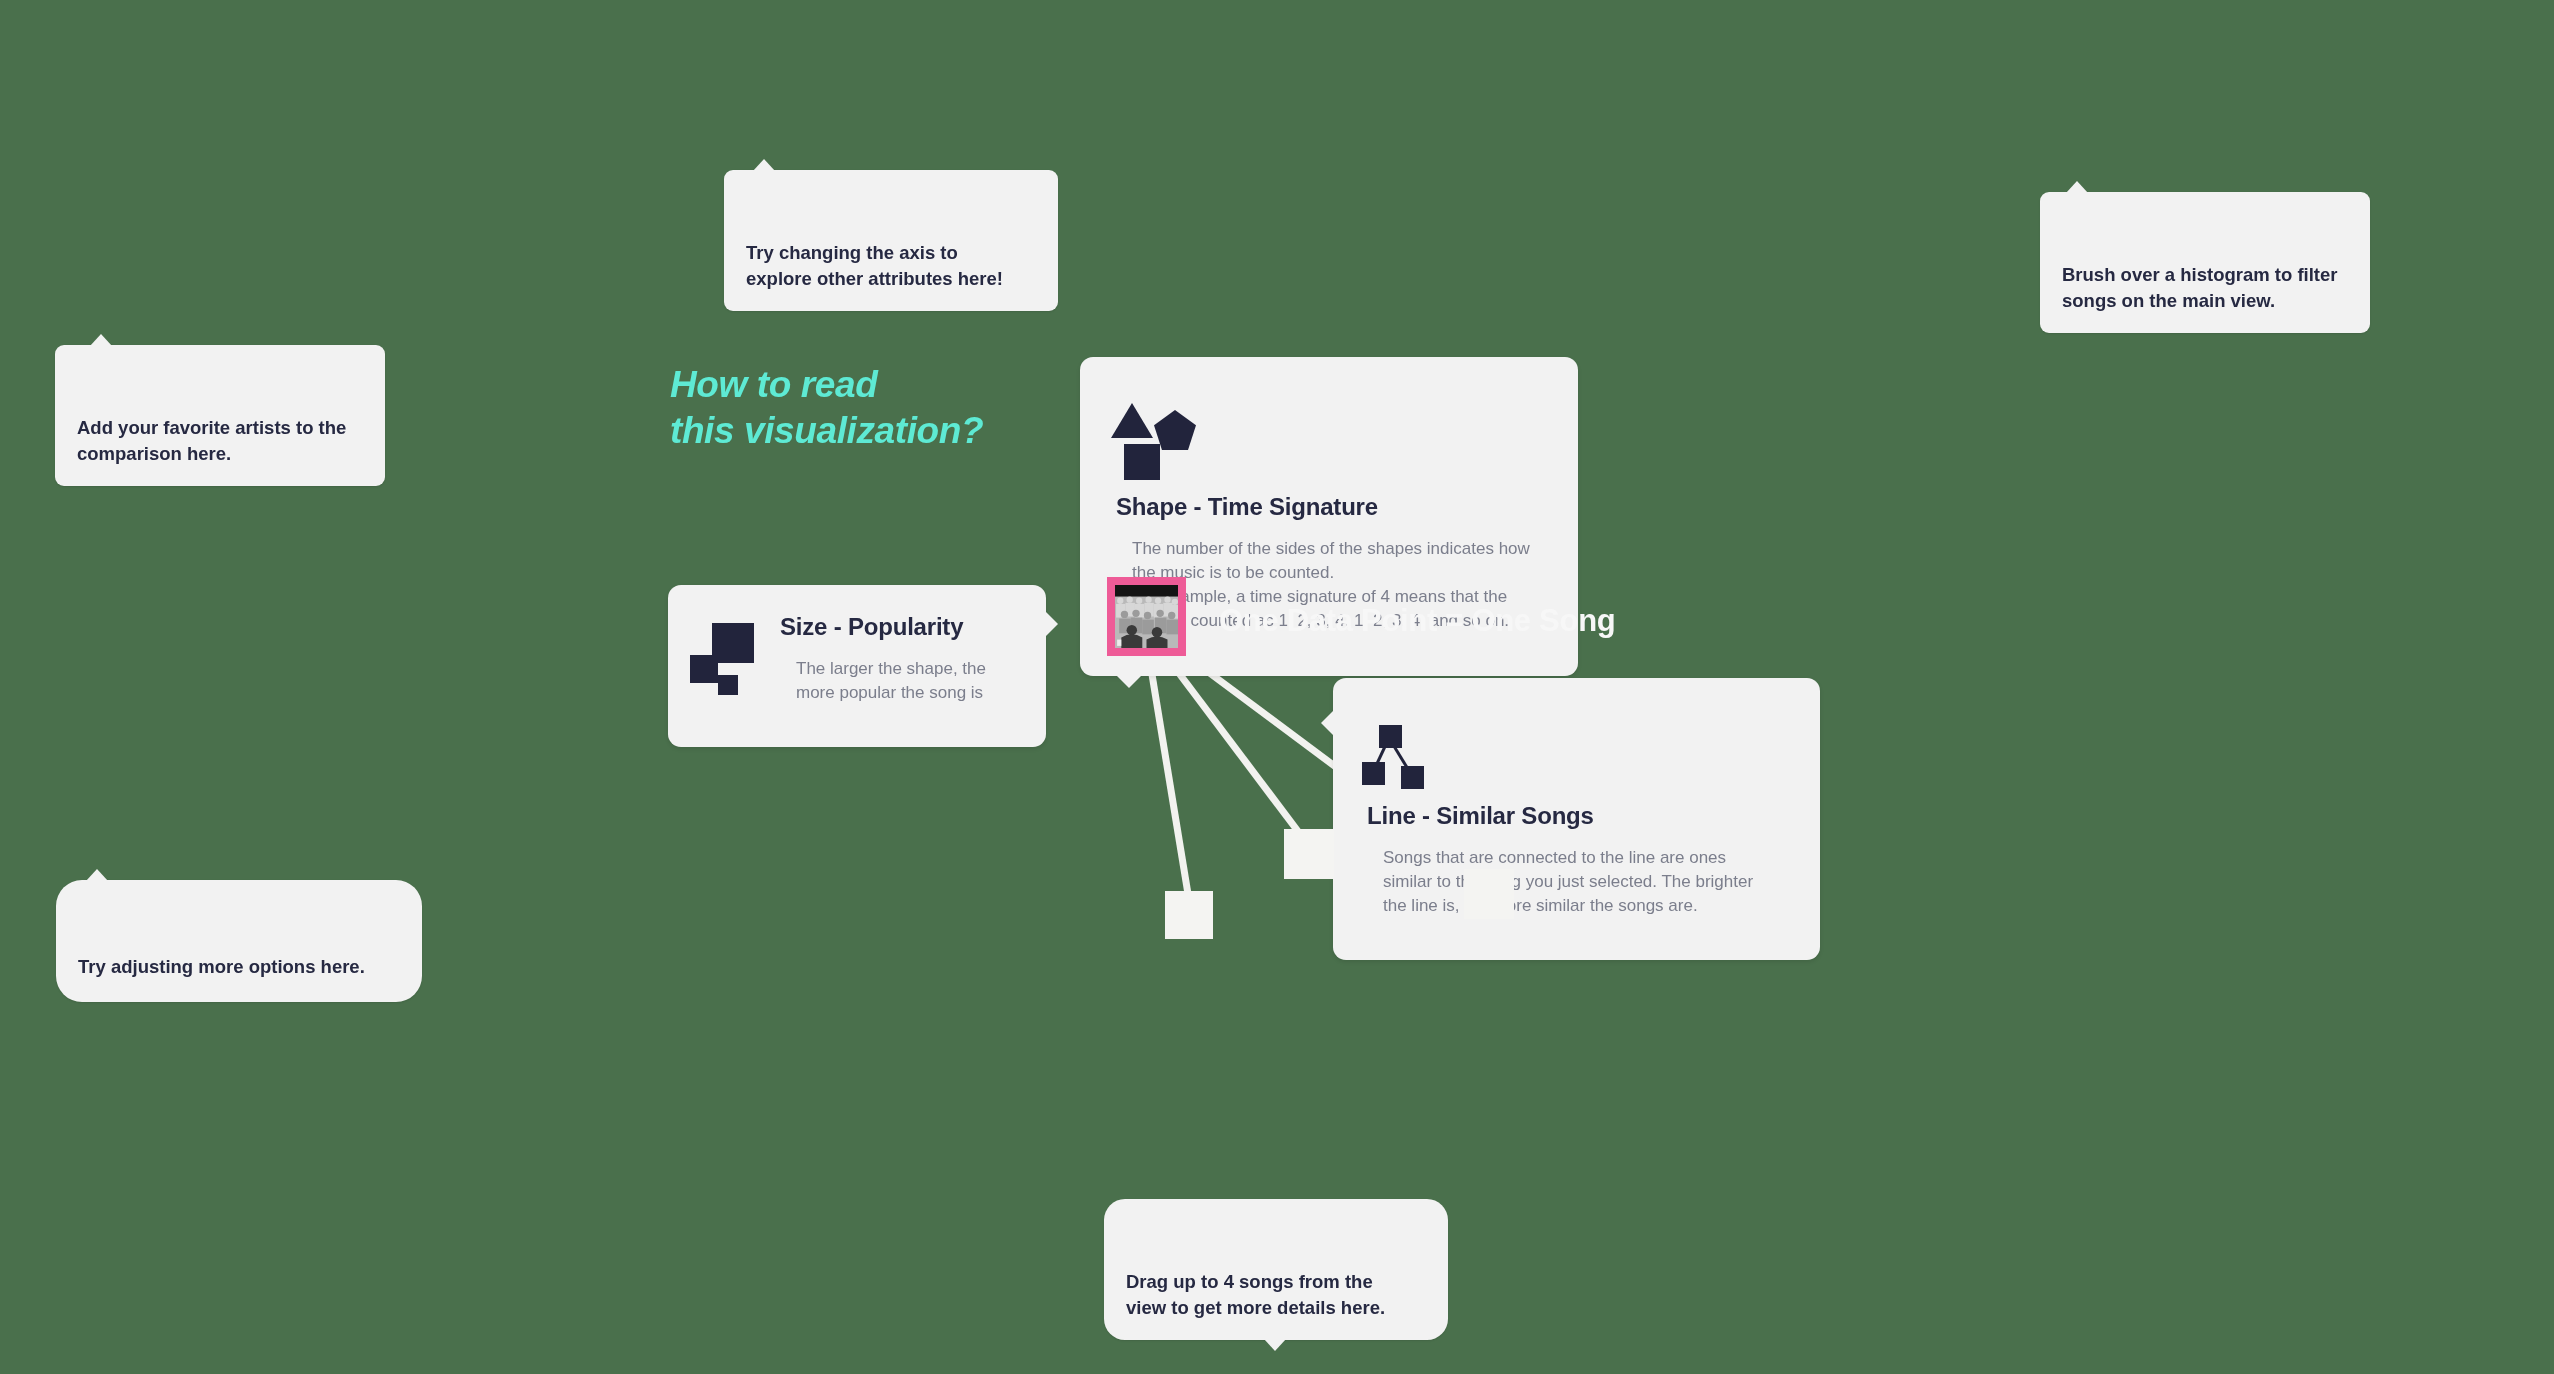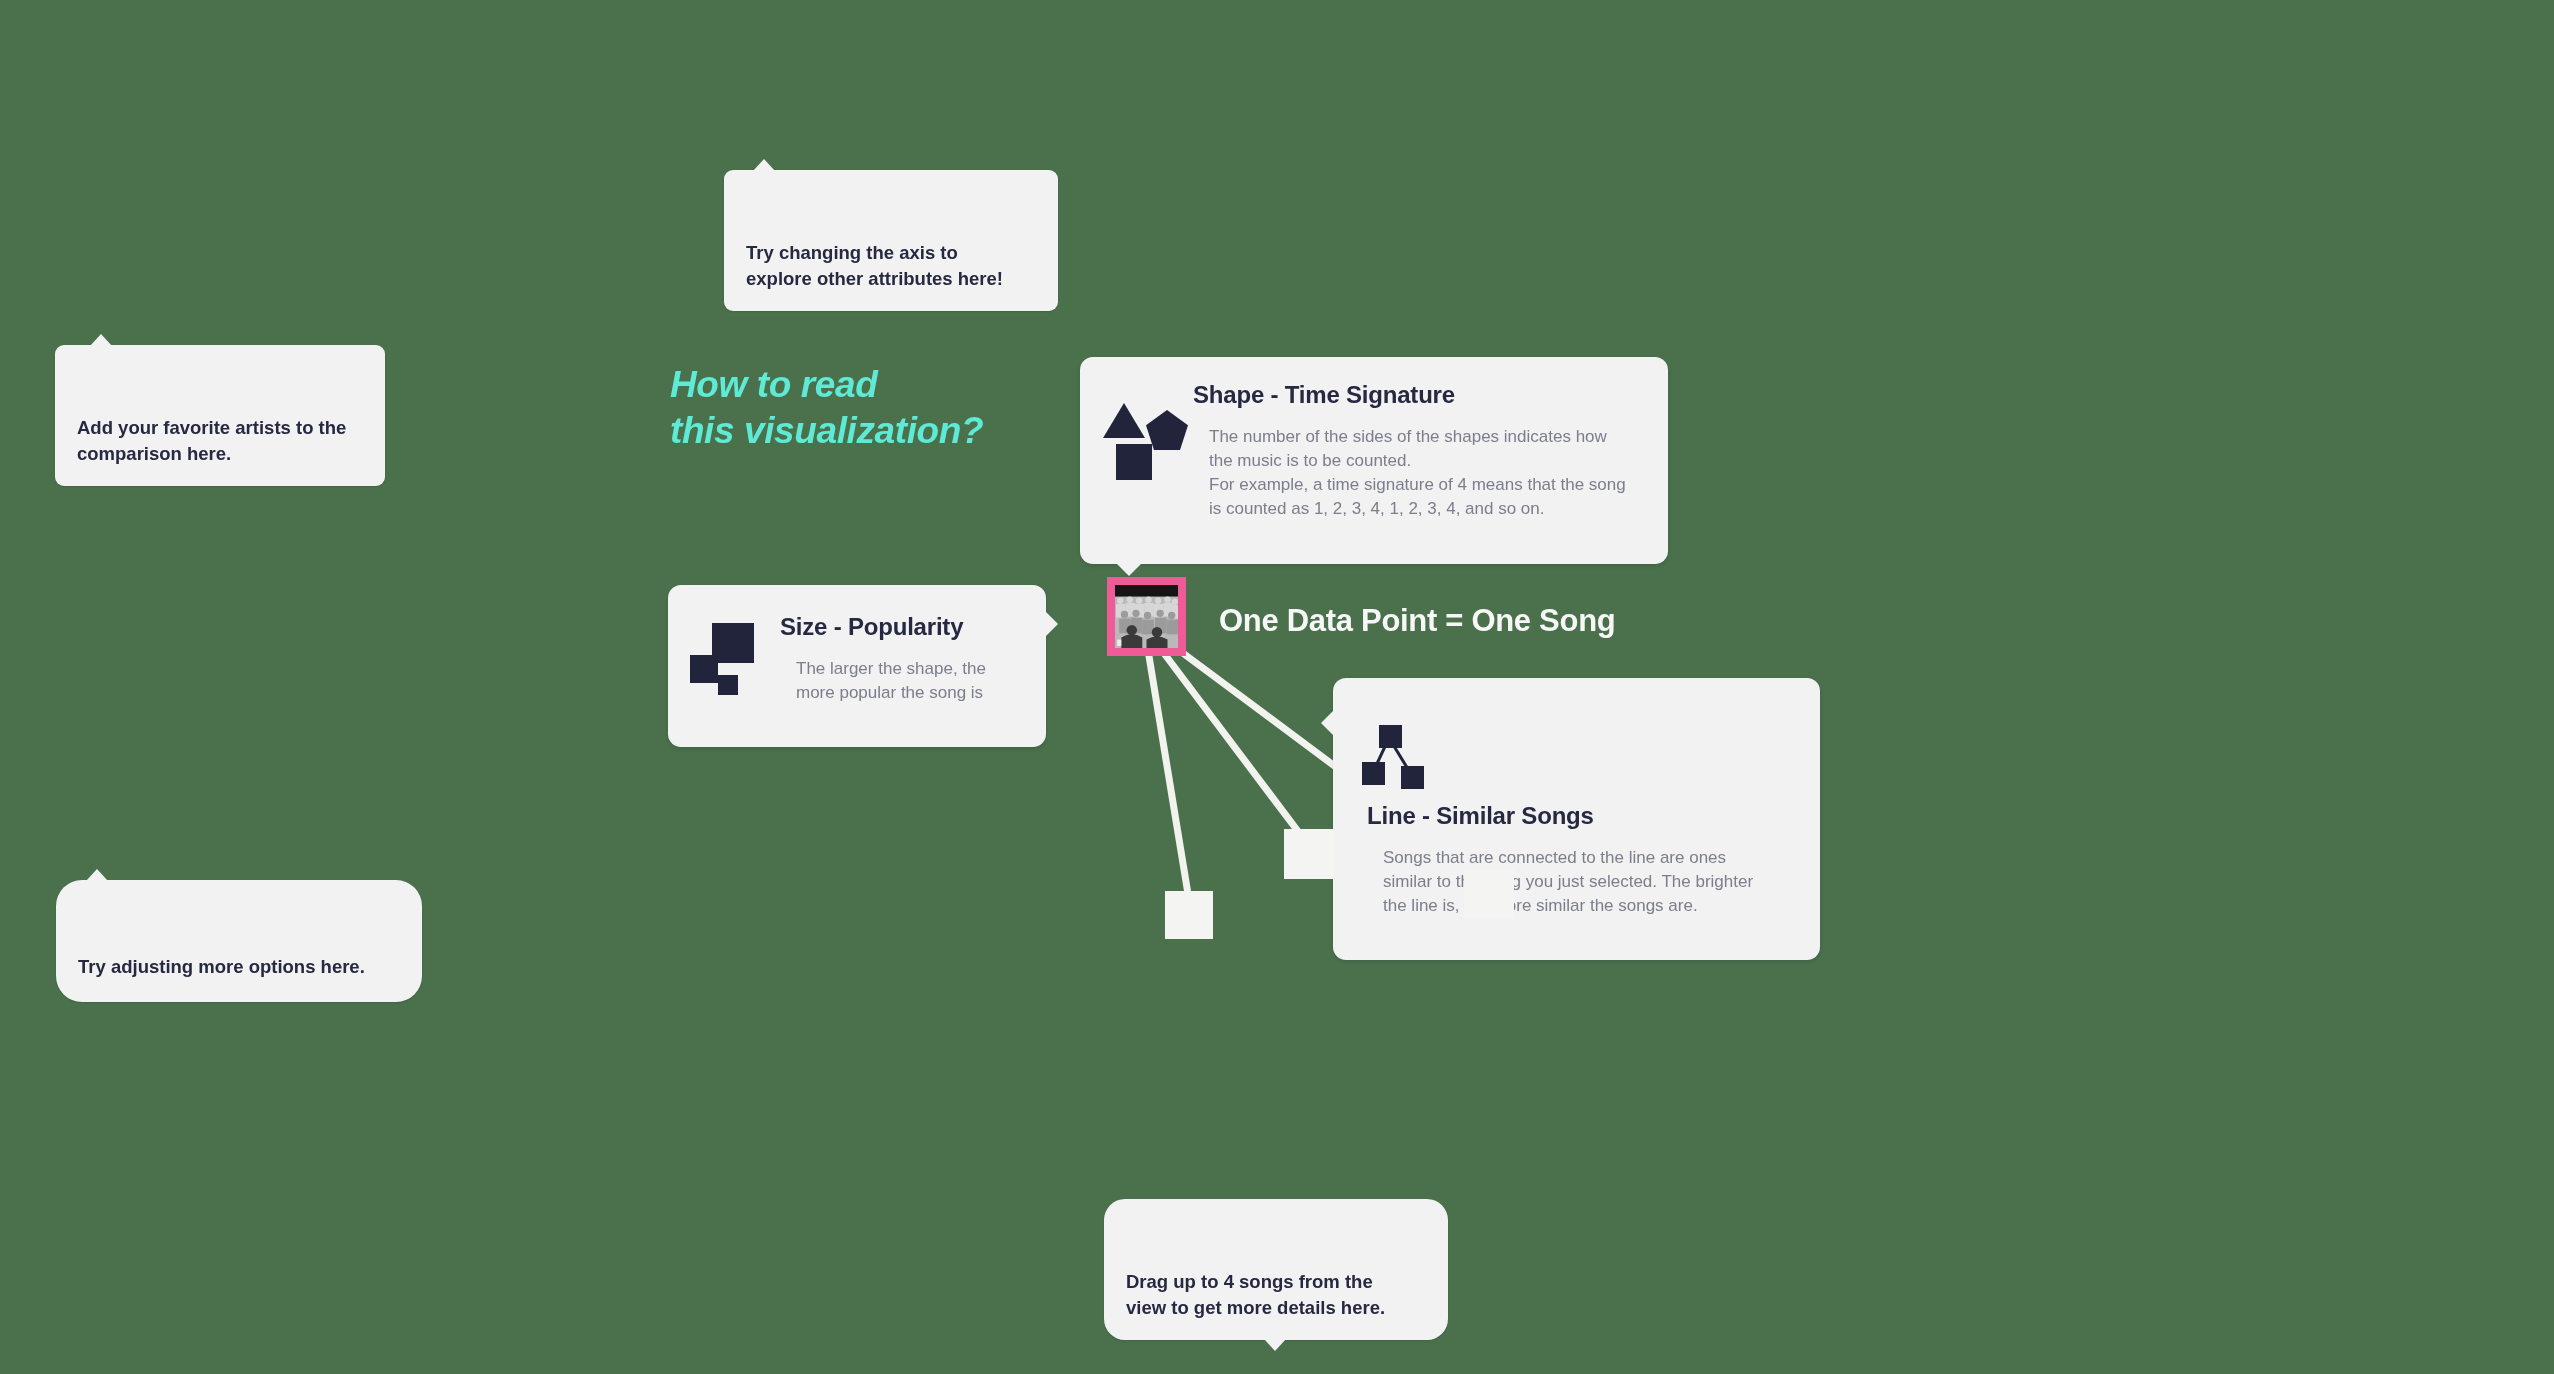--- a/index.html
+++ b/index.html
@@ -191,33 +191,38 @@
     <span>Add your favorite artists to the
 comparison here.</span>
   </div>
 
   <div class="hint" style="left:724px; top:170px; width:334px;">
     <span class="tail up" style="left:29px;"></span>
     <span>Try changing the axis to
 explore other attributes here!</span>
   </div>
 
+  <div class="hint" style="left:2040px; top:192px; width:330px;">
+    <span class="tail up" style="left:26px;"></span>
+    <span>Brush over a histogram to filter
+songs on the main view.</span>
+  </div>
 
   <div class="hint" style="left:56px; top:880px; width:366px; padding-top:21px; padding-bottom:22px;border-radius:26px;">
     <span class="tail up" style="left:30px;"></span>
     <span>Try adjusting more options here.</span>
   </div>
 
   <div class="hint" style="left:1104px; top:1199px; width:344px;border-radius:21px;">
     <span class="tail down" style="left:160px;"></span>
     <span>Drag up to 4 songs from the
 view to get more details here.</span>
   </div>
 
-  <div class="card" style="left:1080px; top:357px; width:588px; padding:24px 26px 26px 18px;">
+  <div class="card" style="left:1080px; top:357px; width:498px; padding:24px 26px 26px 26px;flex-direction:column;">
     <span class="tail down" style="left:36px;"></span>
 
     <div class="card-icon" style="width:85px; height:90px; margin-top:22px;">
       <span class="tri" style="left:5px; top:0px;"></span>
       <span class="pent" style="left:48px; top:7px; width:42px; height:40px;"></span>
       <span class="sq" style="left:18px; top:41px; width:36px; height:36px;"></span>
     </div>
 
     <div class="card-body" style="padding-left:10px;">
       <h3>Shape - Time Signature</h3>

